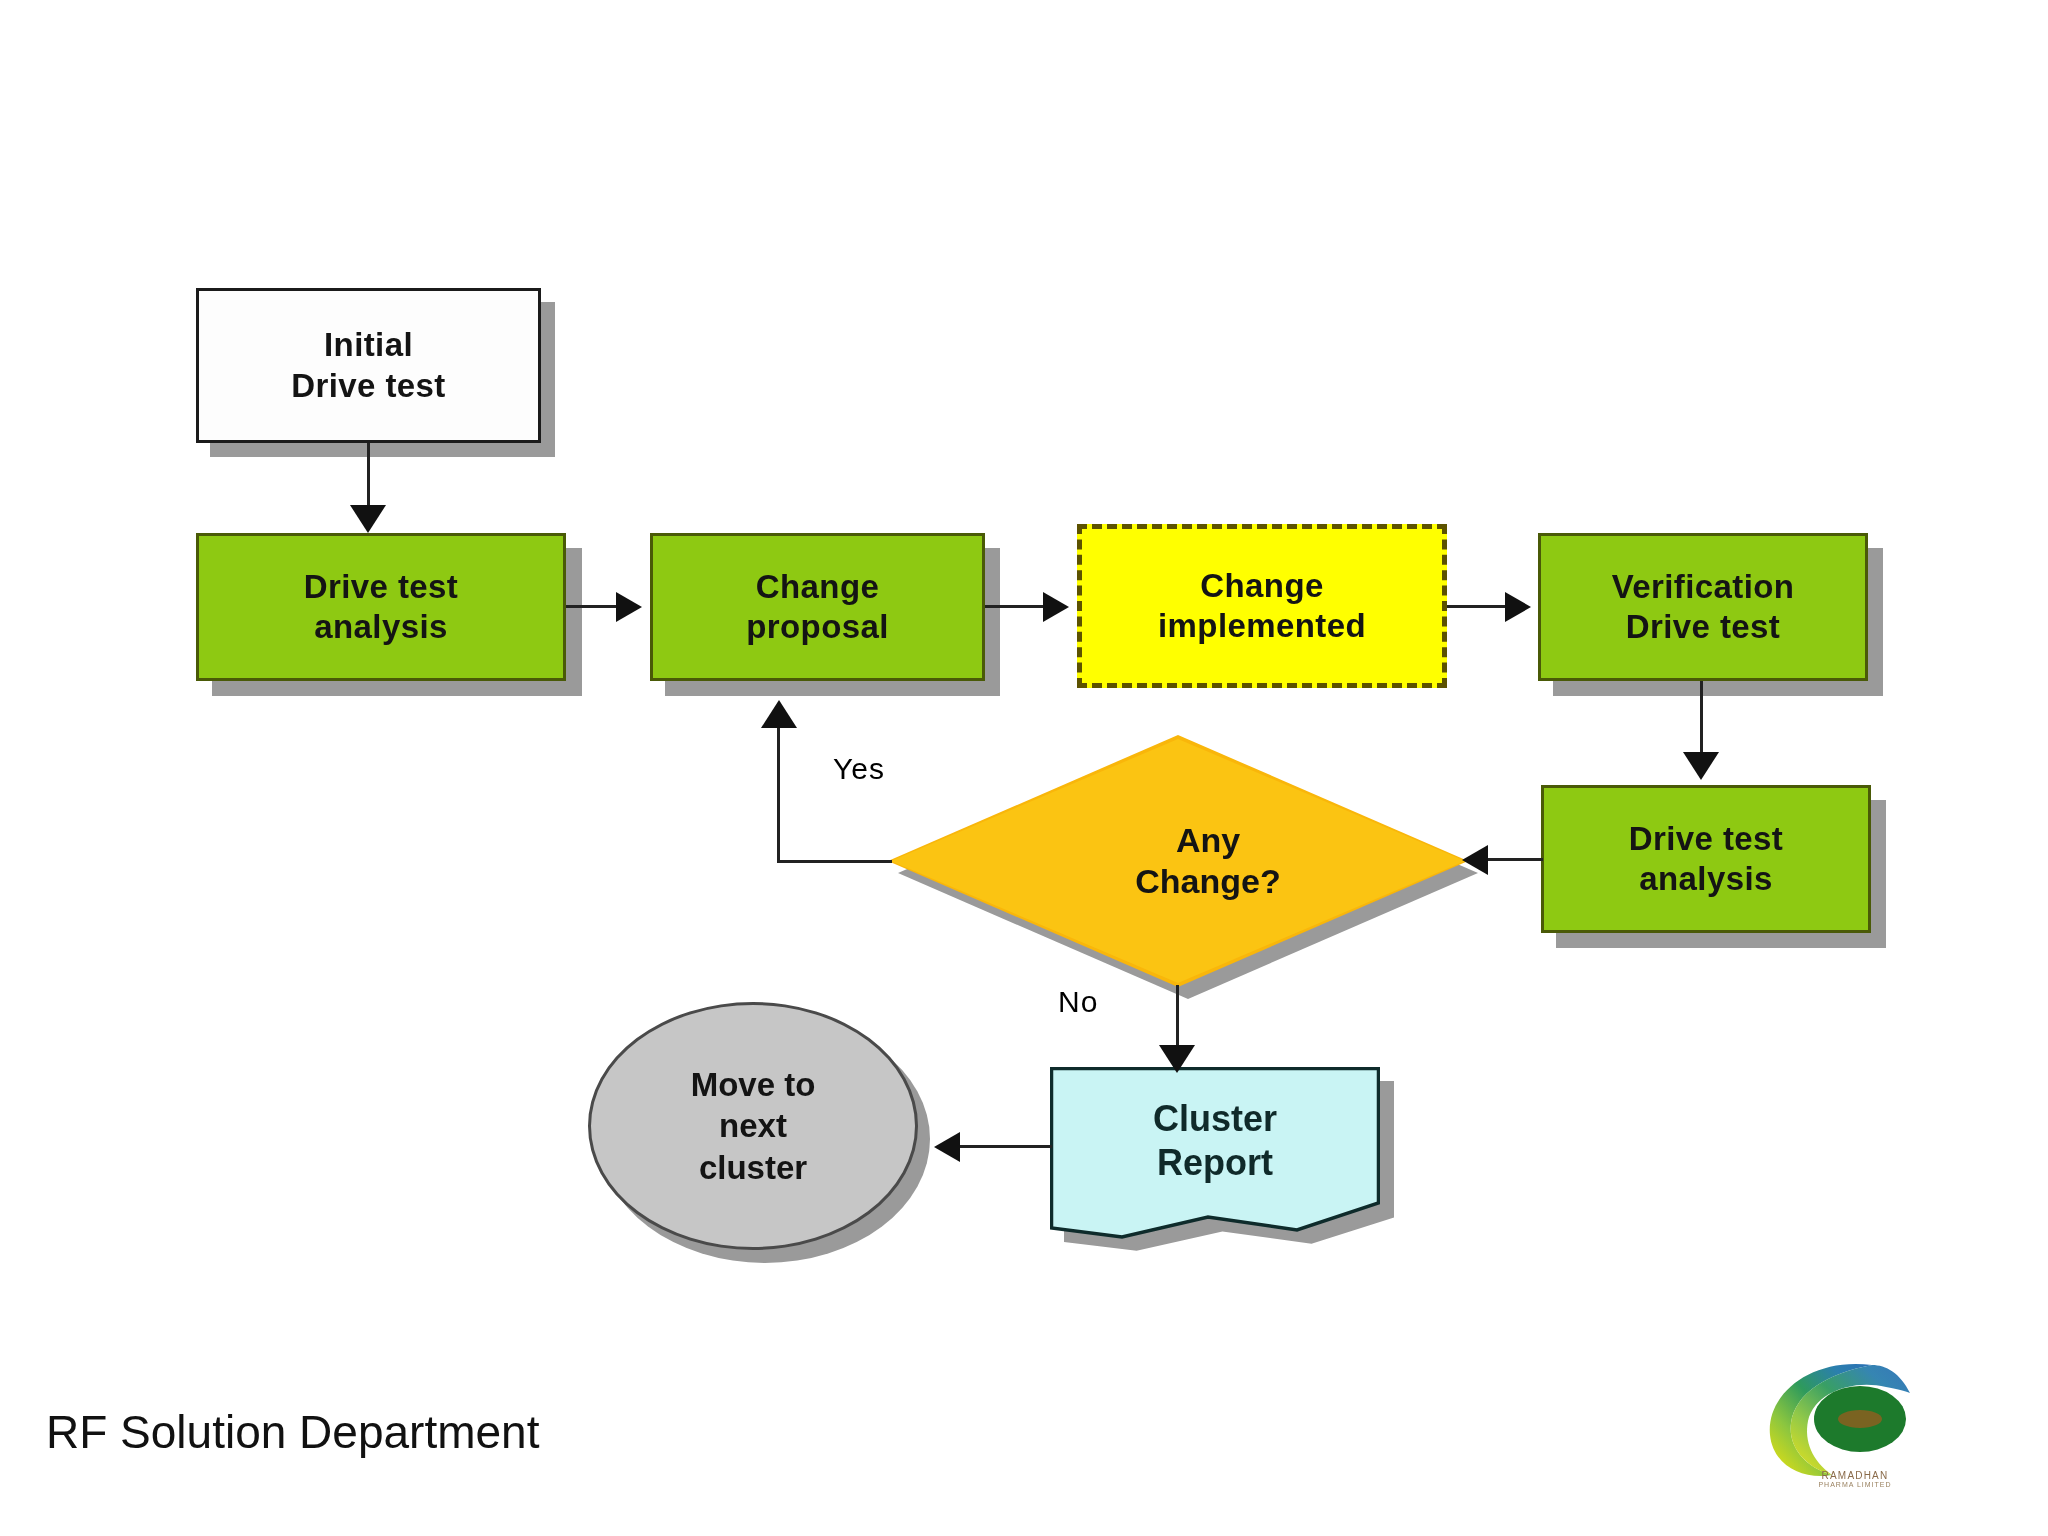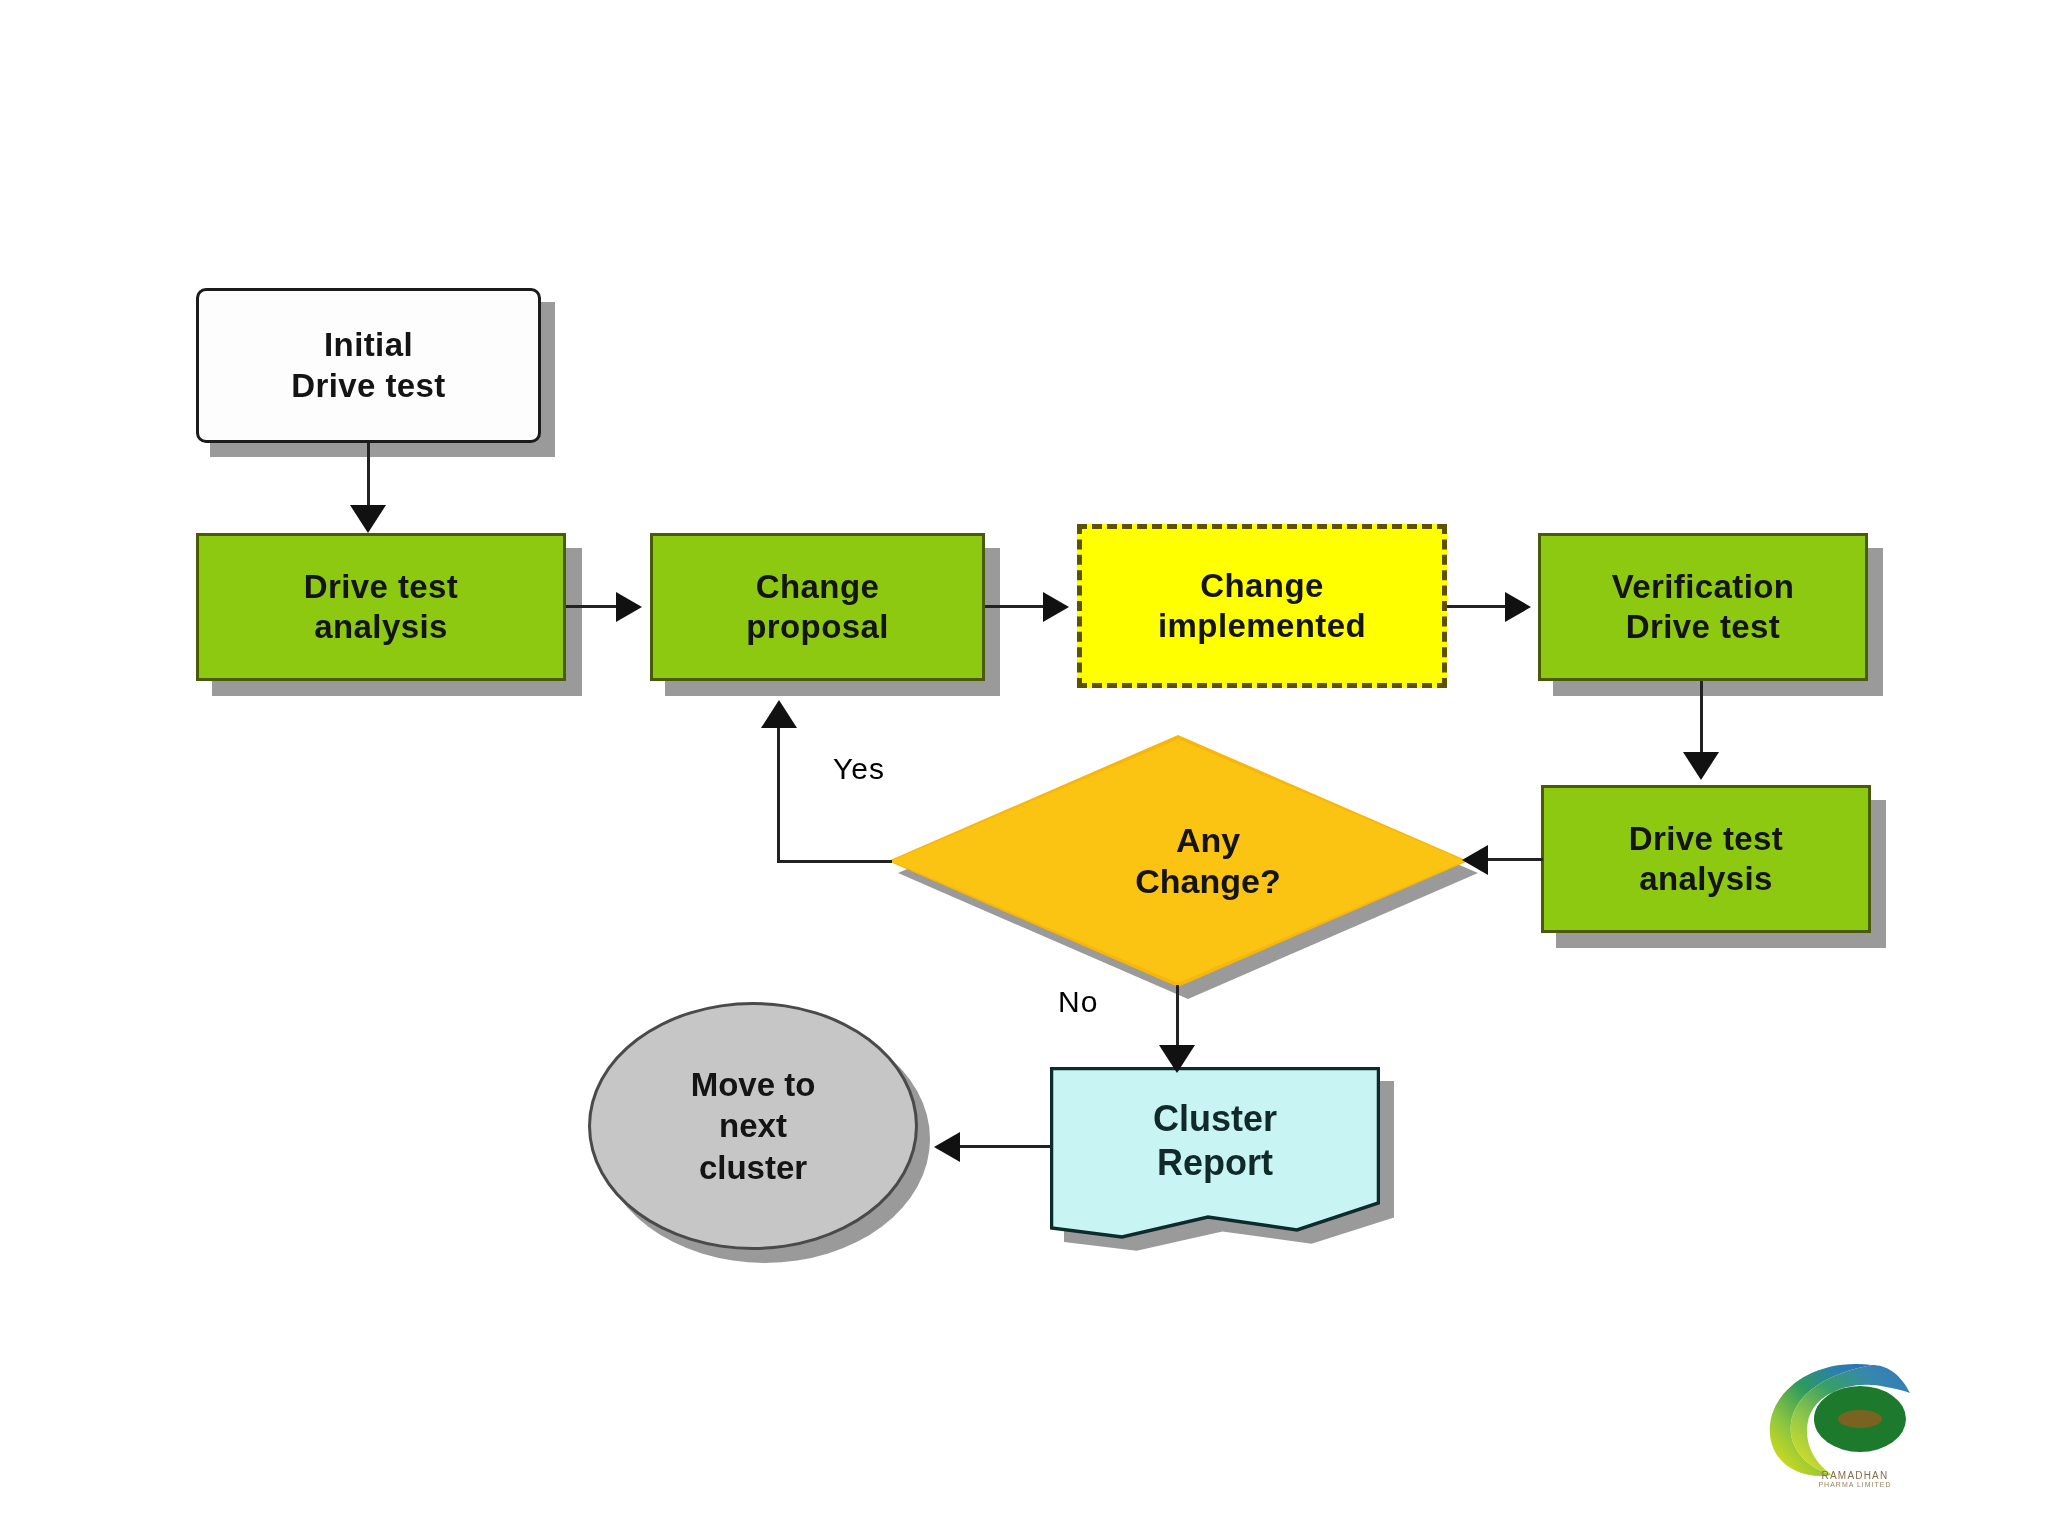--- a/index.html
+++ b/index.html
@@ -196,21 +196,21 @@
 </style>
 </head>
 <body>
 
 <div id="slide">
 
 
   <div>
 
     <div class="shadow-box" style="left:210px;top:302px;width:345px;height:155px;"></div>
-    <div class="node box-white" style="left:196px;top:288px;width:345px;height:155px;border-radius:10px;">
+    <div class="node box-white" style="left:196px;top:288px;width:345px;height:155px;">
       <span class="lbl">Initial
 Drive test</span>
     </div>
 
     <div class="vline" style="left:367px;top:443px;height:72px;"></div>
     <div class="arrow-d" style="left:350px;top:505px;"></div>
 
     <div class="shadow-box" style="left:212px;top:548px;width:370px;height:148px;"></div>
     <div class="node box-green" style="left:196px;top:533px;width:370px;height:148px;">
       <span class="lbl">Drive test
@@ -289,20 +289,21 @@
       <div class="ellipse-shadow"></div>
       <div class="ellipse">
         <span class="lbl">Move to
 next
 cluster</span>
       </div>
     </div>
 
   </div>
 
+  <div class="footer-text" style="top:1405px;">RF Solution Department</div>
 
   <div class="logo">
     <svg viewBox="0 0 180 135" width="180" height="135">
       <defs>
         <linearGradient id="swoosh" x1="0" y1="1" x2="1" y2="0">
           <stop offset="0%" stop-color="#F2E40A"></stop>
           <stop offset="30%" stop-color="#8CC63F"></stop>
           <stop offset="55%" stop-color="#2E9A5C"></stop>
           <stop offset="80%" stop-color="#2B7FAE"></stop>
           <stop offset="100%" stop-color="#2B6FB5"></stop>

